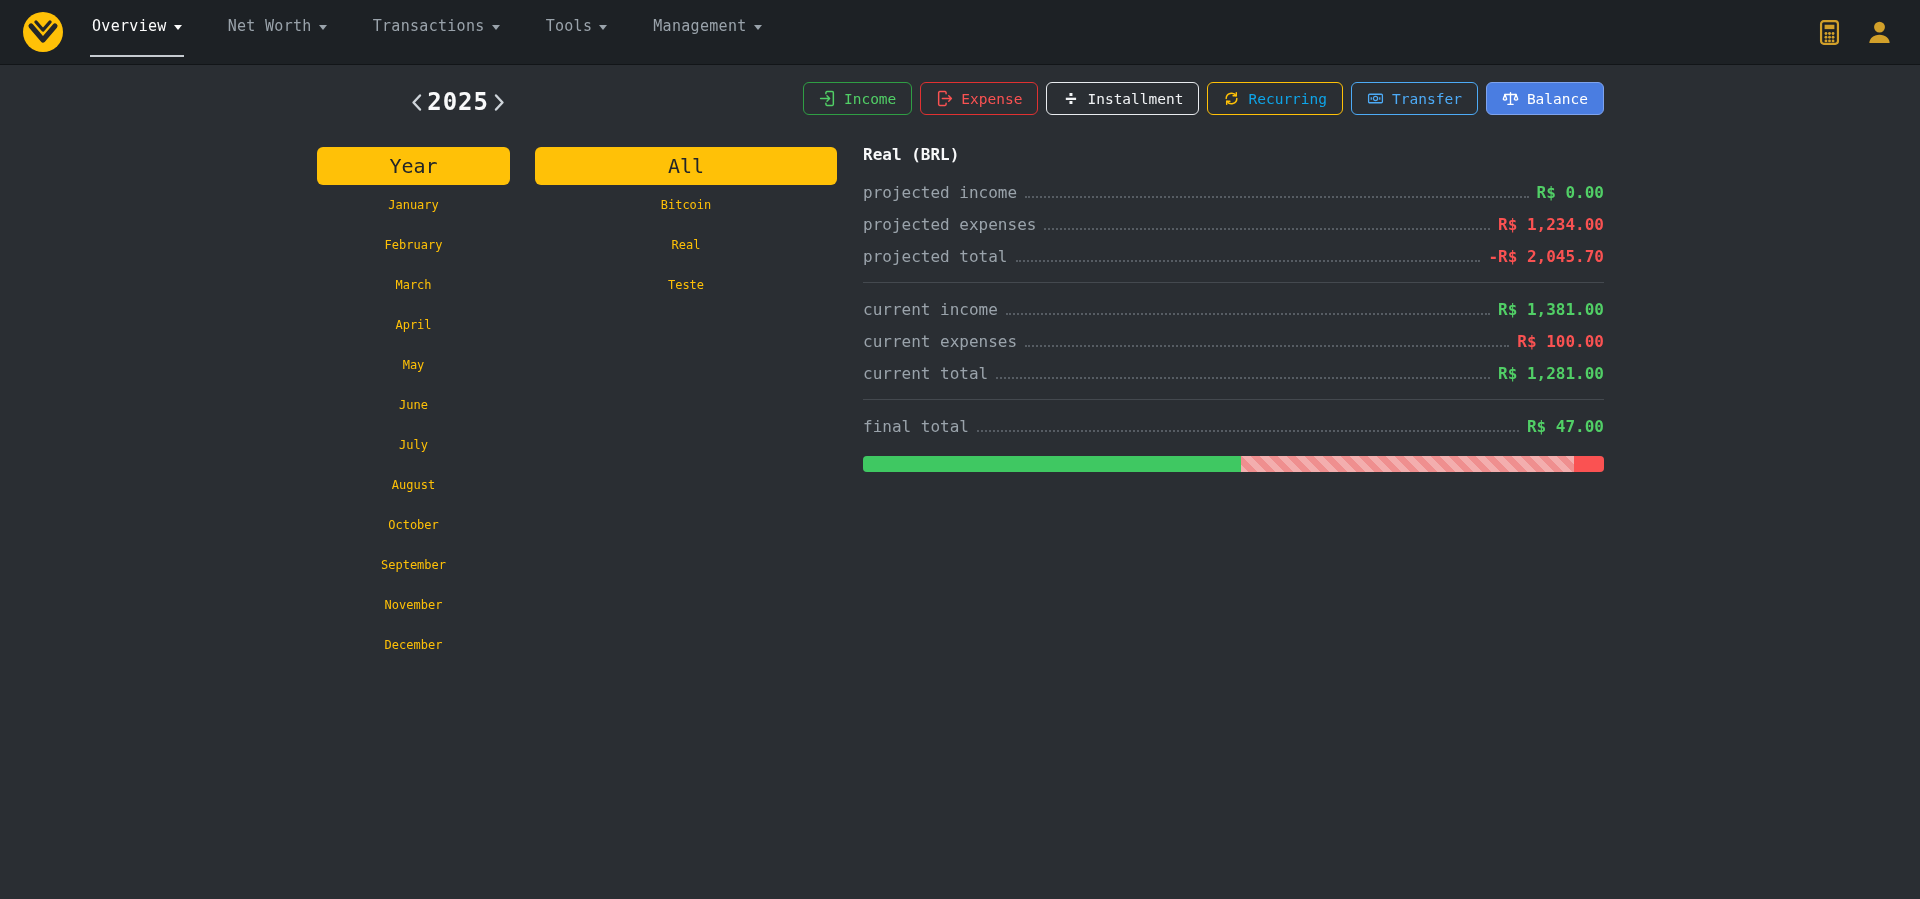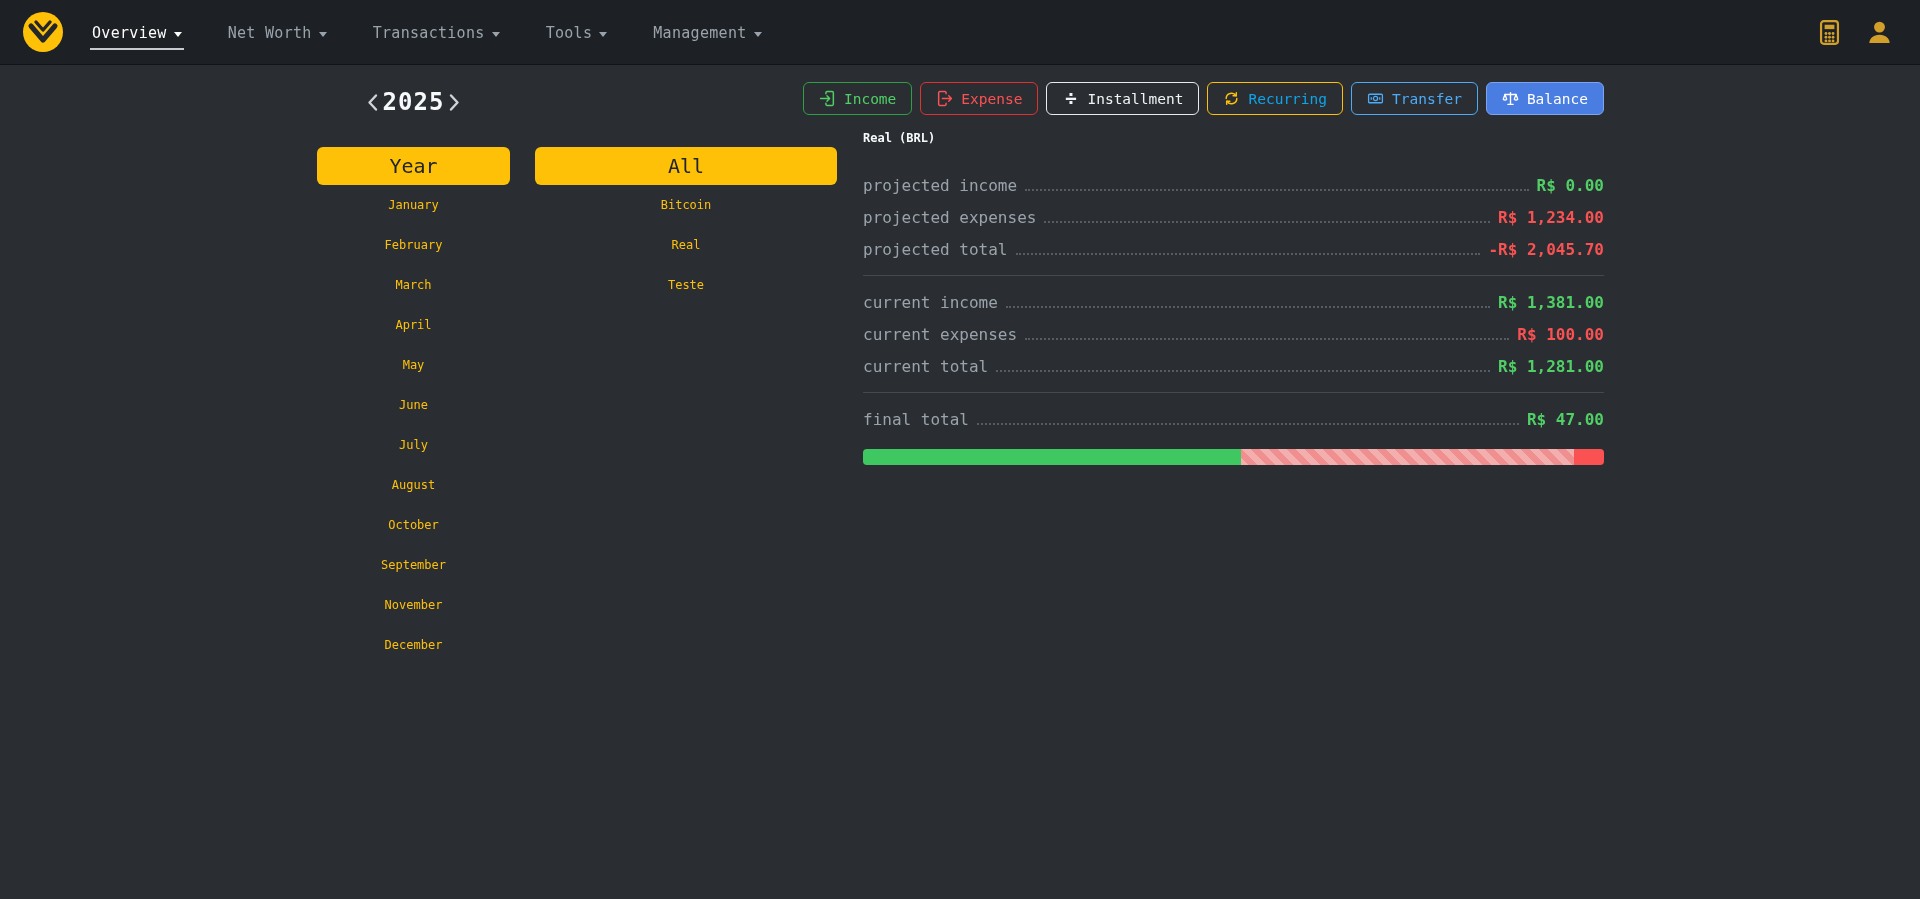--- a/index.html
+++ b/index.html
@@ -9,32 +9,32 @@
     font-family:"DejaVu Sans Mono","Liberation Mono",monospace;
     overflow:hidden;position:relative;color:#e9ecef;
   }
   
   .navbar{height:65px;background:var(--navbar-bg,#1d2125);display:flex;align-items:center;
     padding:0 22px;border-bottom:1px solid rgba(0,0,0,.35)}
   .brand{display:flex;align-items:center;margin-right:26px;background:none;border:none;cursor:pointer}
   .nav{display:flex;align-items:center;gap:42px}
   .nav-item{display:inline-flex;align-items:center;gap:7px;font-size:15px;letter-spacing:.3px;
     color:var(--text-muted,#9aa3ab);cursor:pointer;text-decoration:none;
-    padding:10px 2px 6px;border-bottom:2px solid transparent;background:none;border-left:none;border-right:none;border-top:none;
+    padding:10px 2px 20px;border-bottom:2px solid transparent;background:none;border-left:none;border-right:none;border-top:none;
     font-family:inherit}
   .nav-item.active{color:#fdfdfd;border-bottom:2px solid #c6cbd1}
   .caret{width:0;height:0;border-left:4.5px solid transparent;border-right:4.5px solid transparent;
     border-top:5px solid currentColor;display:inline-block;margin-top:2px}
   .nav-spacer{flex:1}
   .icon-btn{background:none;border:none;cursor:pointer;display:flex;align-items:center;justify-content:center;
     padding:4px;margin-left:14px}
 
   
   .col-period{position:absolute;left:317px;top:83px;width:193px}
-  .year-nav{display:flex;align-items:center;justify-content:center;height:38px;margin-bottom:26px}
+  .year-nav{display:flex;align-items:center;justify-content:flex-end;height:38px;margin-bottom:26px}
   .chev{background:none;border:none;cursor:pointer;padding:2px 4px;display:flex;align-items:center}
   .year-label{font-size:24px;font-weight:700;color:#f8f9fa;letter-spacing:1px}
   .pill-btn{display:block;width:100%;height:38px;background:var(--yellow,#ffc107);color:#212529;
     border:none;border-radius:6px;font-family:inherit;font-size:20px;cursor:pointer}
   .link-btn{display:block;width:100%;height:40px;background:none;border:none;color:var(--yellow,#ffc107);
     font-family:inherit;font-size:12px;cursor:pointer;text-align:center}
 
   
   .col-accounts{position:absolute;left:535px;top:147px;width:302px}
 
@@ -47,22 +47,22 @@
   .aicon svg{width:17px;height:17px}
   .aicon.glyph{font-size:19px;font-weight:700;line-height:1}
   .abtn.income{color:var(--green,#51cf66);border-color:#2f9e44}
   .abtn.expense{color:var(--red,#fa5252);border-color:#e03131}
   .abtn.installment{color:#f1f3f5;border-color:#e9ecef}
   .abtn.recurring{color:#0ea5e9;border-color:var(--yellow,#ffc107)}
   .abtn.recurring .aicon{color:var(--yellow,#ffc107)}
   .abtn.transfer{color:var(--blue,#4dabf7);border-color:#4dabf7}
   .abtn.balance{color:#fff;background:var(--blue-fill,#4a7de1);border-color:#7fa3ec}
 
-  .panel-title{margin-top:16px;font-size:12px;font-weight:700;color:#f8f9fa}
-  .rows{margin-top:24px}
+  .panel-title{margin-top:30px;font-size:16px;font-weight:700;color:#f8f9fa}
+  .rows{margin-top:12px}
   .srow{display:flex;align-items:center;height:32px;font-size:16px}
   .srow-label{color:var(--text-muted,#9aa3ab)}
   .leader{flex:1;margin:0 8px;border-bottom:2px dotted #565c63;transform:translateY(5px)}
   .srow-value{font-weight:700}
   .srow[data-tone="green"] .srow-value{color:var(--green,#51cf66)}
   .srow[data-tone="red"] .srow-value{color:var(--red,#fa5252)}
   .divider{border:0;border-top:1px solid #44494f;margin:10px 0}
 
   .progress{margin-top:14px;height:16px;border-radius:4px;overflow:hidden;display:flex;background:#3a3f44}
   .seg{height:100%}

